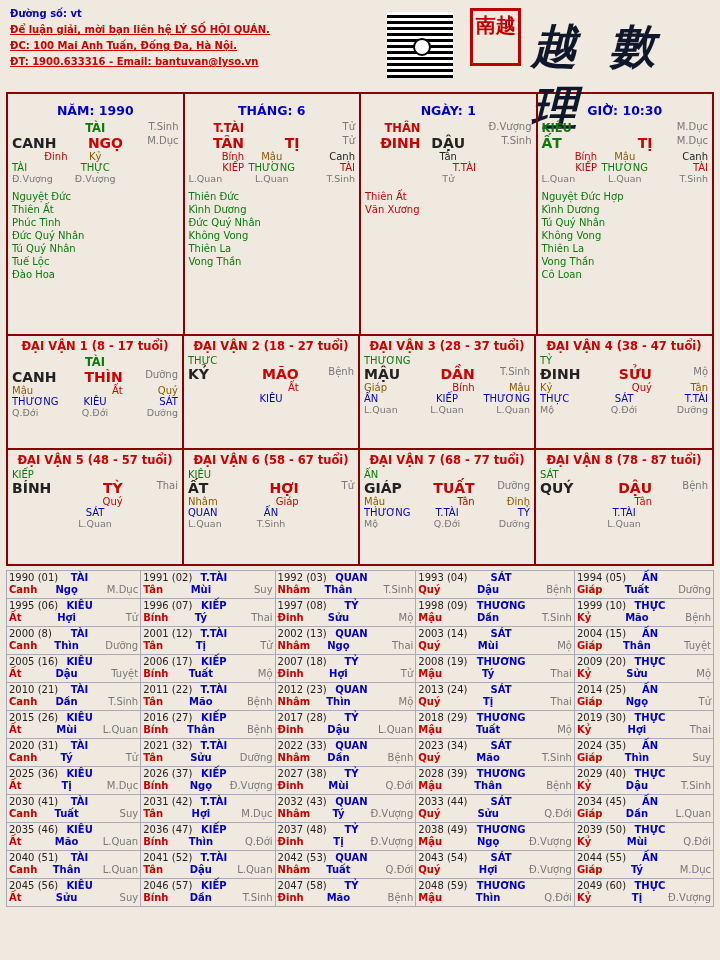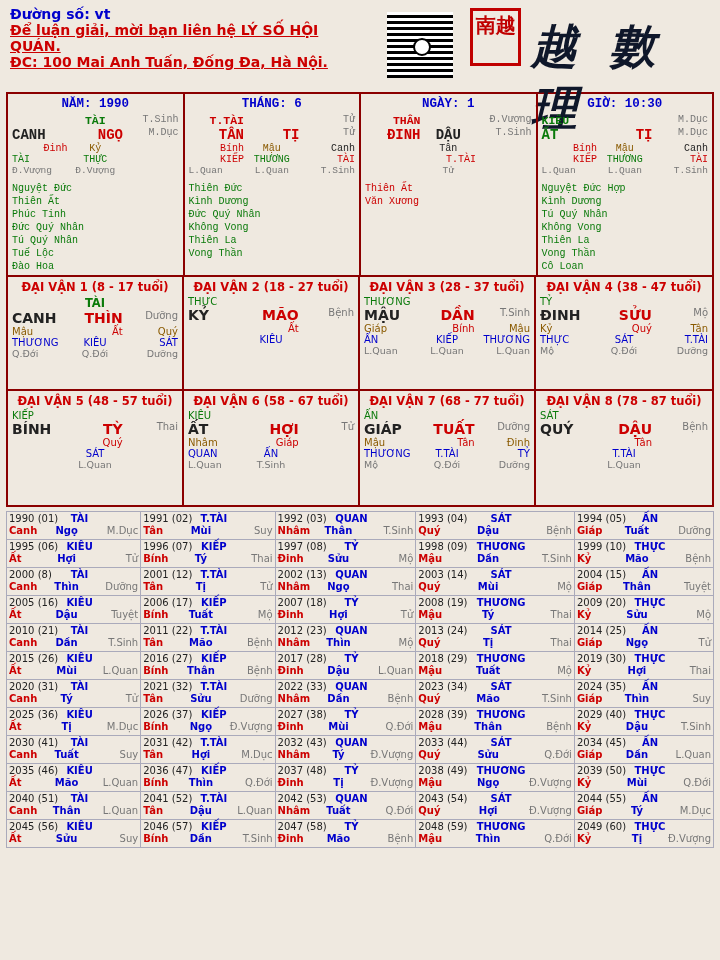--- a/index.html
+++ b/index.html
@@ -9,36 +9,36 @@
     font-family:"DejaVu Sans", sans-serif;
     font-size:11px;
     color:#333;
     position:relative;
     overflow:hidden;
   }
   .page{position:relative;width:720px;height:960px;box-sizing:border-box;padding:6px 6px 0 6px;}
   
   .header{display:flex;height:86px;}
   .hdr-left{flex:0 0 360px;padding-left:4px;}
-  .hdr-left div{line-height:16px;font-size:14px;font-weight:bold;}
+  .hdr-left div{line-height:16px;font-size:10px;font-weight:bold;}
   .c-blue{color:#0000cc;}
   .c-red{color:#cc0000;text-decoration:underline;}
   .hdr-mid{flex:0 0 100px;display:flex;align-items:flex-start;justify-content:center;padding-top:6px;}
   .qr{width:66px;height:66px;background:
      repeating-linear-gradient(0deg,#000 0 3px,#fff 3px 6px),
      repeating-linear-gradient(90deg,#000 0 3px,rgba(255,255,255,0) 3px 6px);
      position:relative;}
   .qr:after{content:"";position:absolute;left:26px;top:26px;width:14px;height:14px;border-radius:50%;background:#fff;border:2px solid #000;}
   .hdr-right{flex:1;display:flex;align-items:flex-start;justify-content:flex-start;padding-top:2px;}
   .seal{width:58px;height:58px;border:3px solid #c00000;color:#c00000;font-size:20px;line-height:25px;text-align:center;font-family:"DejaVu Serif",serif;font-weight:bold;padding-top:2px;box-sizing:border-box;}
   .cn-title{font-family:"DejaVu Serif",serif;font-size:46px;color:#0f172a;letter-spacing:8px;margin-left:10px;margin-top:8px;font-weight:bold;font-style:italic;}
 
   
   .pillars{display:flex;border:2px solid #8b0000;}
-  .pillar{flex:1;border-right:2px solid #8b0000;padding:3px 4px 4px 4px;height:181px;box-sizing:border-box;position:relative;font-family:Liberation Mono, monospace;}
+  .pillar{flex:1;border-right:2px solid #8b0000;padding:9px 4px 4px 4px;height:240px;box-sizing:border-box;position:relative;}
   .pillar:last-child{border-right:none;}
   .p-title{text-align:center;font-weight:bold;color:#0000cc;font-size:12.5px;margin-bottom:3px;}
   .row3{display:flex;}
   .row3 .c{flex:1;text-align:center;}
   .row3 .c.l{text-align:left;}
   .row3 .c.r{text-align:right;}
   .big{font-size:14px;font-weight:bold;}
   .med{font-size:11.5px;font-weight:bold;}
   .sm{font-size:10px;}
   .xs{font-size:9.5px;}
@@ -72,20 +72,21 @@
 </head>
 <body>
 
 <div class="page">
 
   <div class="header">
     <div class="hdr-left">
       <div class="c-blue">Đường số: vt</div>
       <div class="c-red">Để luận giải, mời bạn liên hệ LÝ SỐ HỘI QUÁN.</div>
       <div class="c-red">ĐC: 100 Mai Anh Tuấn, Đống Đa, Hà Nội.</div>
+      <div class="c-red">ĐT: 1900.633316 - Email: bantuvan@lyso.vn</div>
     </div>
     <div class="hdr-mid">
       <div class="qr"></div>
     </div>
     <div class="hdr-right">
       <div class="seal">南越</div>
       <div class="cn-title">越 數 理</div>
     </div>
   </div>
 

